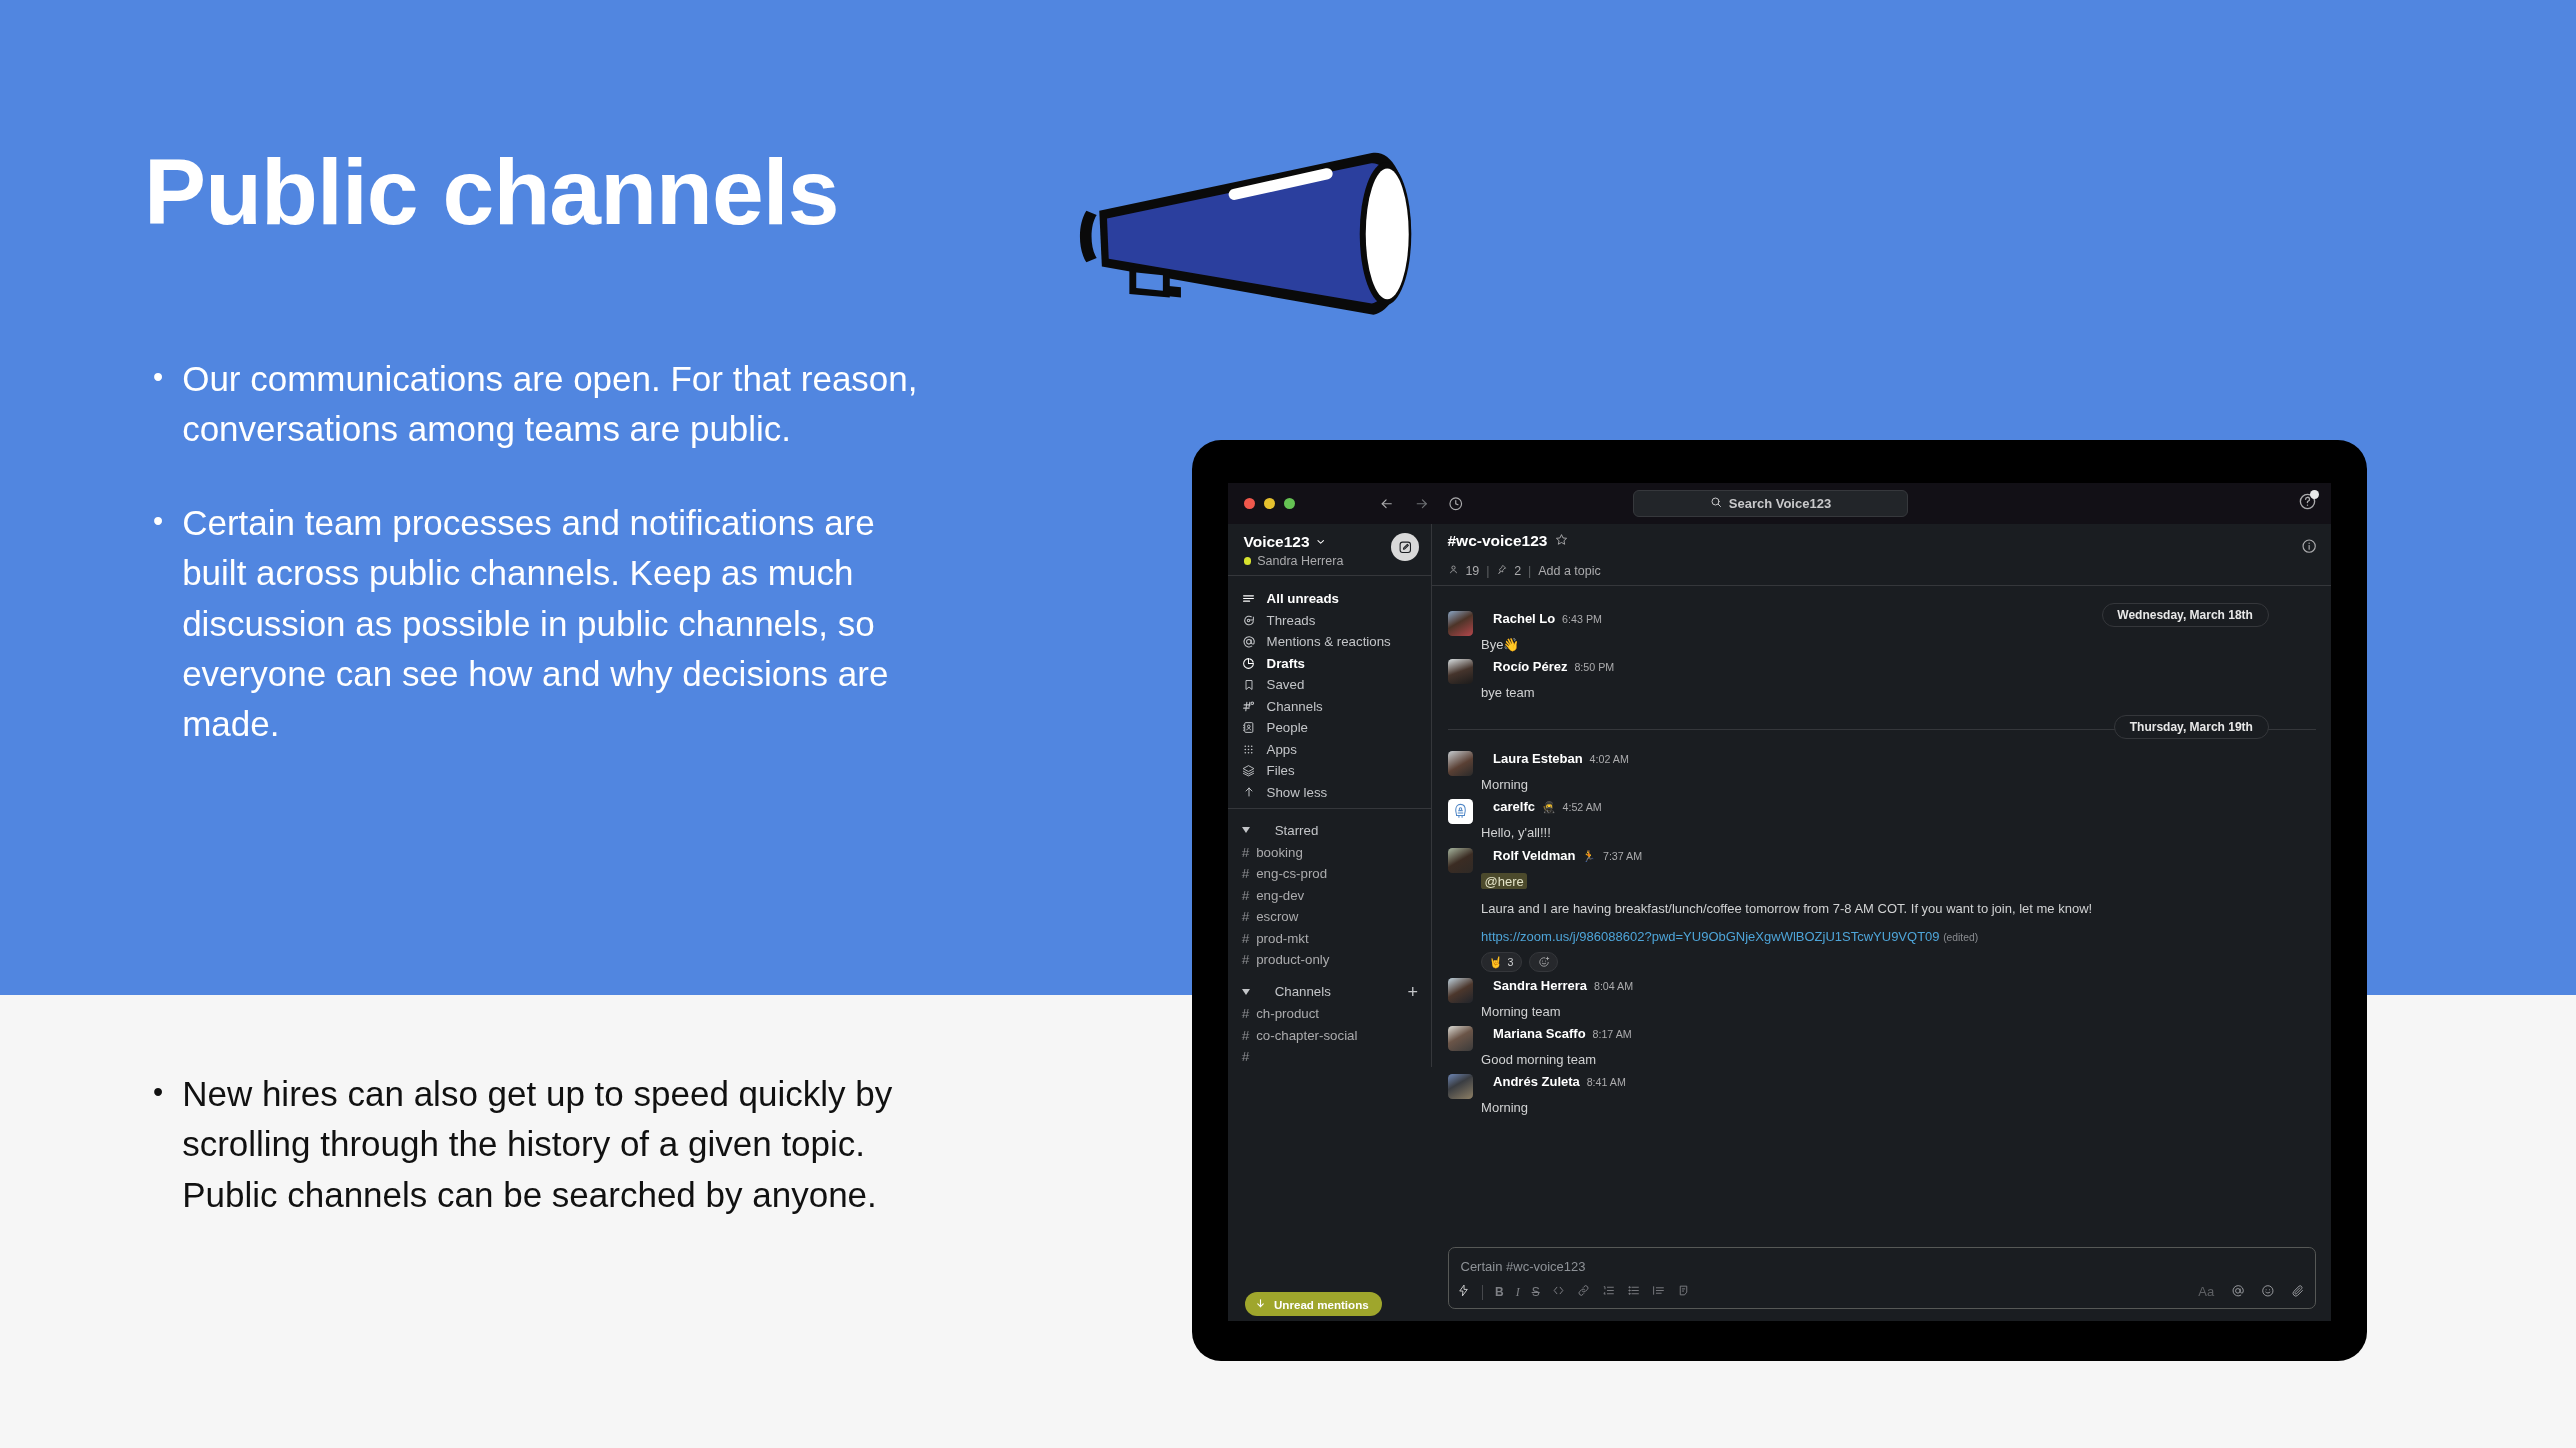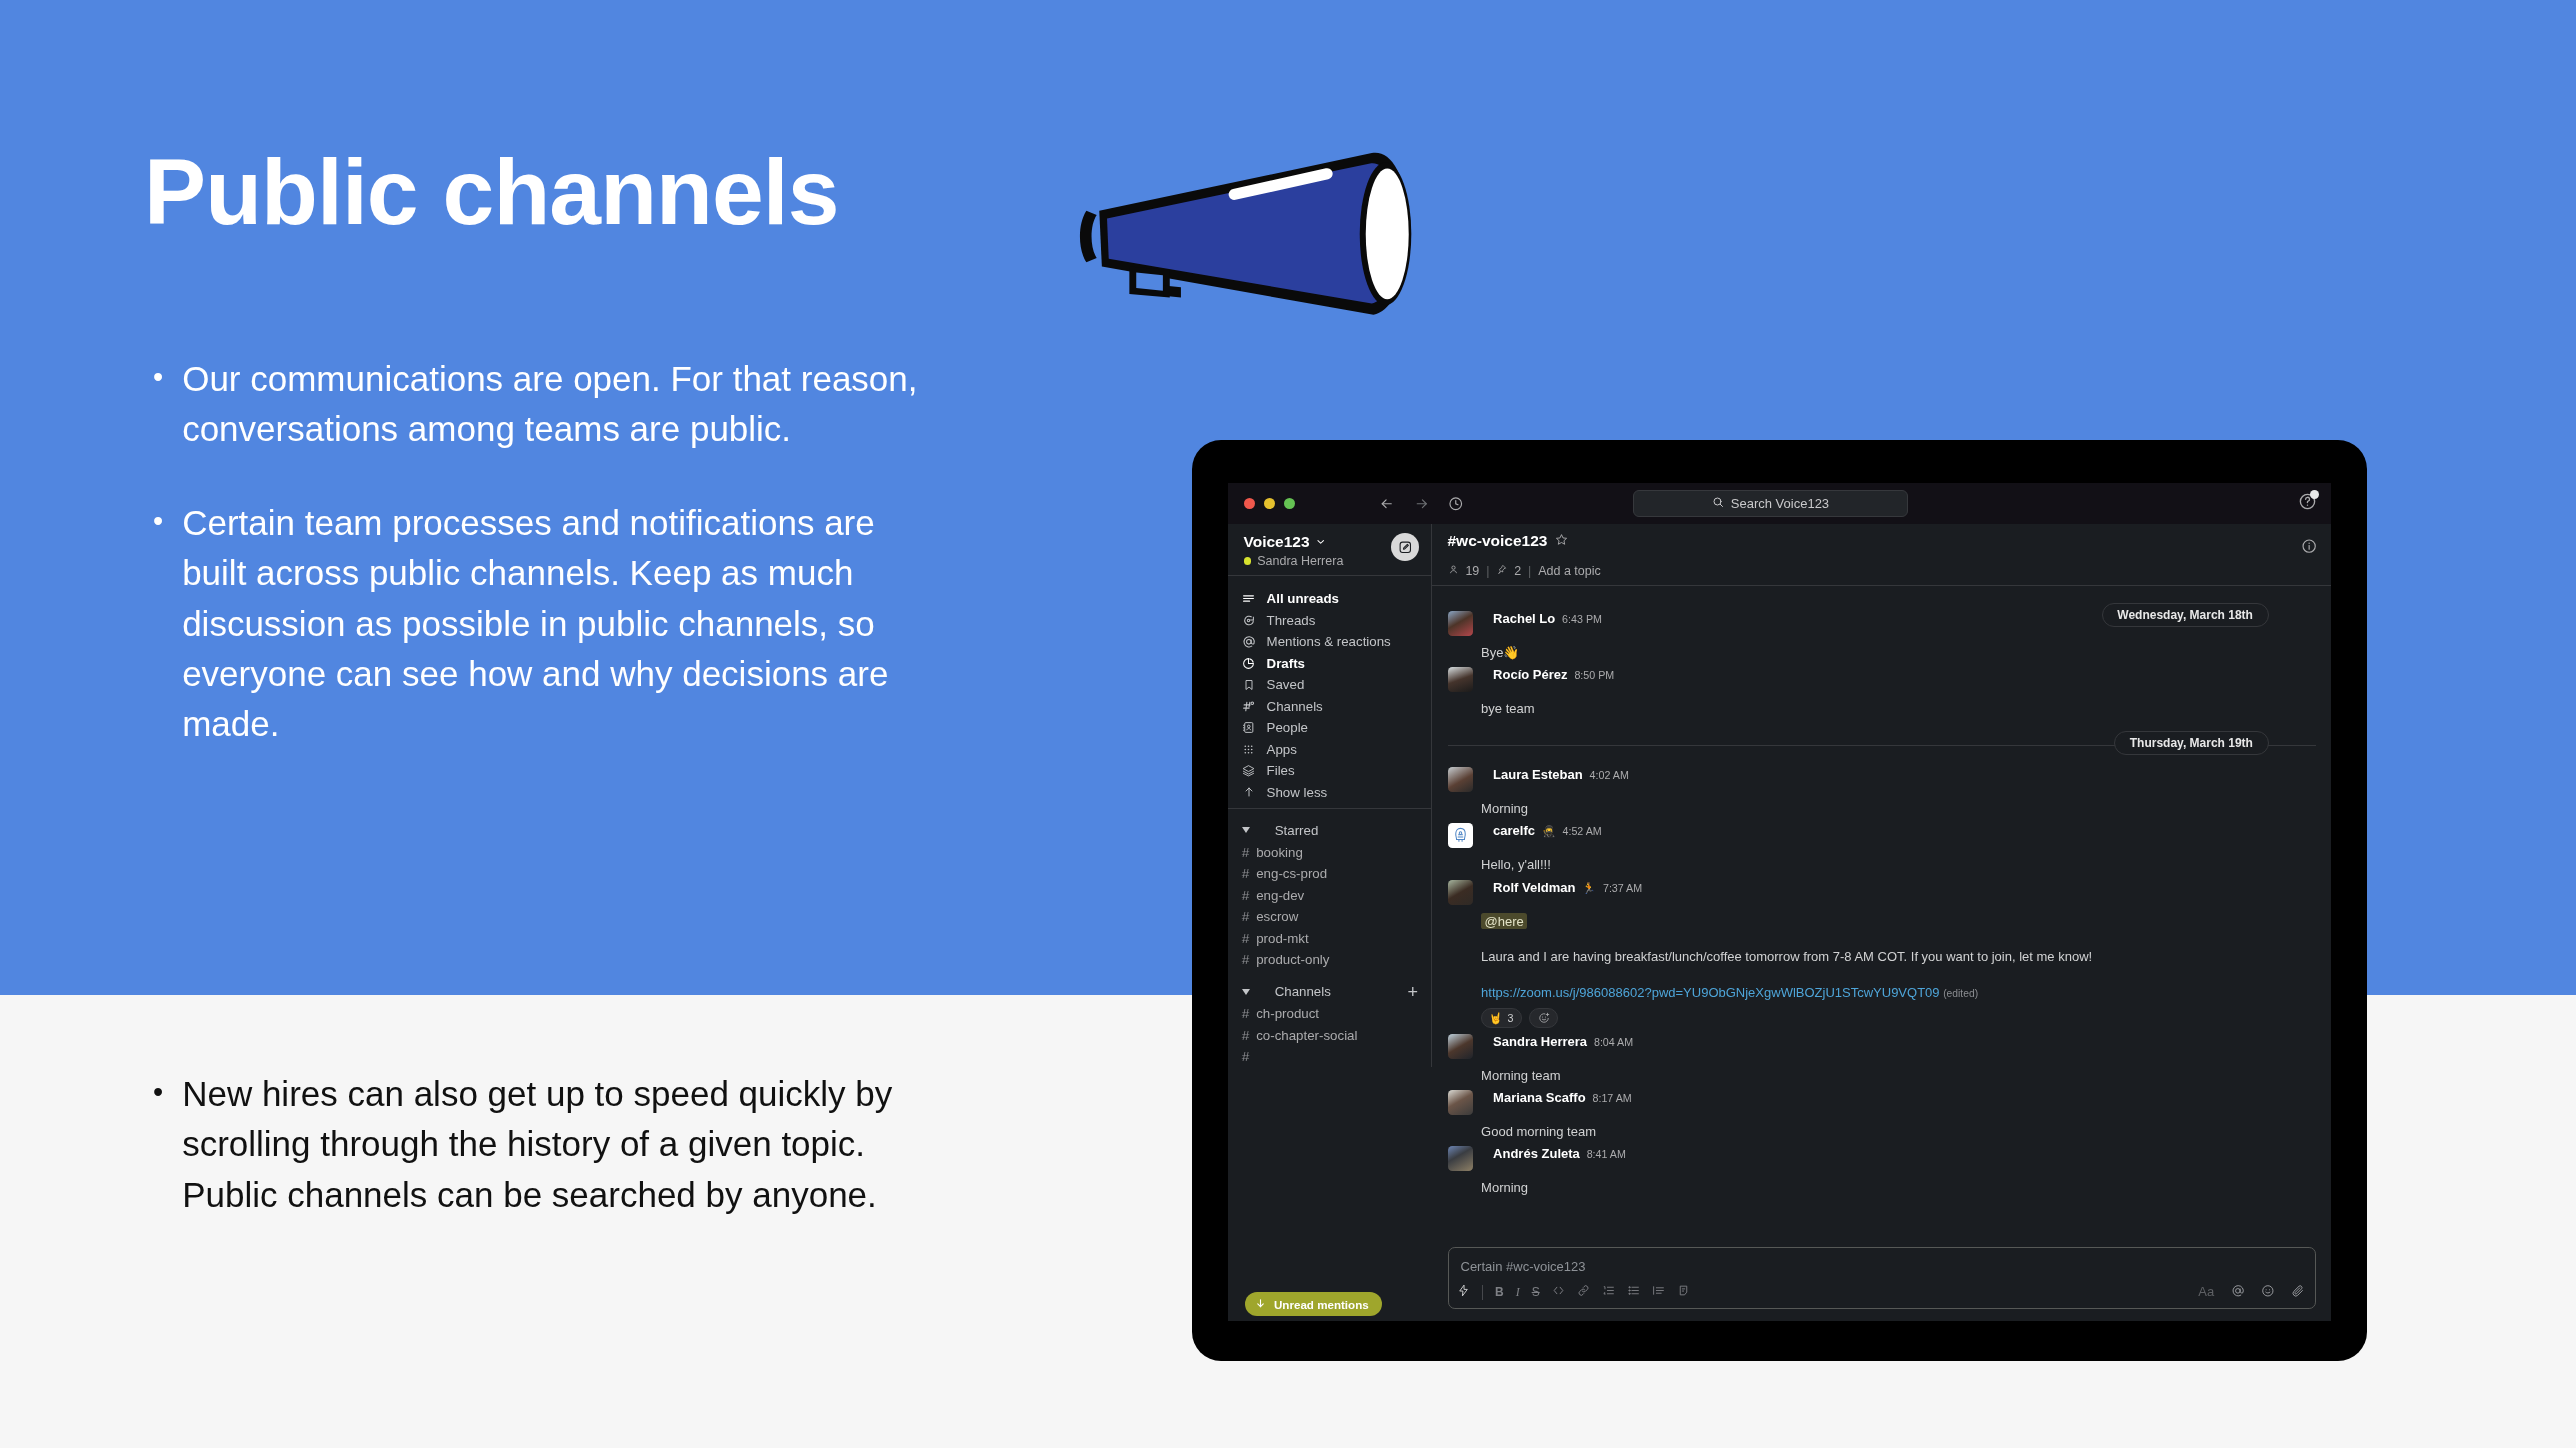--- a/index.html
+++ b/index.html
@@ -60,21 +60,21 @@
   .device-screen {
     position: absolute; left: 1228px; top: 483px;
     width: 1103px; height: 838px;
     background: #1A1D21;
     overflow: hidden;
   }
 
   
   .topbar {
     height: 41px; background: #121016; position: relative;
-    display: flex; align-items: center;
+    display: flex; align-items: center; font-weight: bold;
   }
   .traffic { display: flex; gap: 9.4px; margin-left: 15.5px; }
   .traffic i { width: 11px; height: 11px; border-radius: 50%; display: block; }
   .t-red { background: #F0584C; }
   .t-yel { background: #E5C02E; }
   .t-grn { background: #65C253; }
 
   .nav-icons { display: flex; align-items: center; gap: 19px; margin-left: 84px; color: #ABABAD; }
   .nav-icons svg { display: block; }
 
@@ -170,21 +170,21 @@
   .av-d { background: #FFFFFF; display:flex; align-items:center; justify-content:center; }
   .av-e { background: linear-gradient(150deg,#A8B7A0 0%,#3B2C23 50%,#2F2A26 100%); }
   .av-f { background: linear-gradient(150deg,#BFD2DE 0%,#4C372C 50%,#20242B 100%); }
   .av-g { background: linear-gradient(150deg,#DCDCD6 0%,#6B5548 45%,#3B3B3B 100%); }
   .av-h { background: linear-gradient(150deg,#6D86B5 0%,#3A3D42 40%,#8E8066 100%); }
 
   .msg-body { flex: 1; min-width: 0; }
   .msg-head { display: flex; align-items: baseline; gap: 6.9px; }
   .msg-name { color: #FFFFFF; font-size: 13px; font-weight: 700; margin-left: 12px; }
   .msg-time { color: #ABABAD; font-size: 10.7px; }
-  .msg-text { color: #D1D2D3; font-size: 13px; line-height: 1.38; margin-top: 18px; word-wrap: break-word; }
+  .msg-text { color: #D1D2D3; font-size: 13px; line-height: 1.38; margin-top: 10px; word-wrap: break-word; }
   .mention { background: #4C4A2C; color: #E3E3C7; border-radius: 2.6px; padding: 0.9px 3.4px; font-weight: 500; }
   .link { color: #4EA5D9; word-break: break-all; }
   .edited { color: #8B8D91; font-size: 10.3px; }
 
   .reactions { display: flex; gap: 6.9px; margin-top: 6px; }
   .react {
     background: #26282C; border: 0.9px solid #35373B; border-radius: 11px;
     padding: 1.7px 7.7px; font-size: 10.7px; color: #D1D2D3;
     display: flex; align-items: center; gap: 4.3px; height: 20px;
   }

